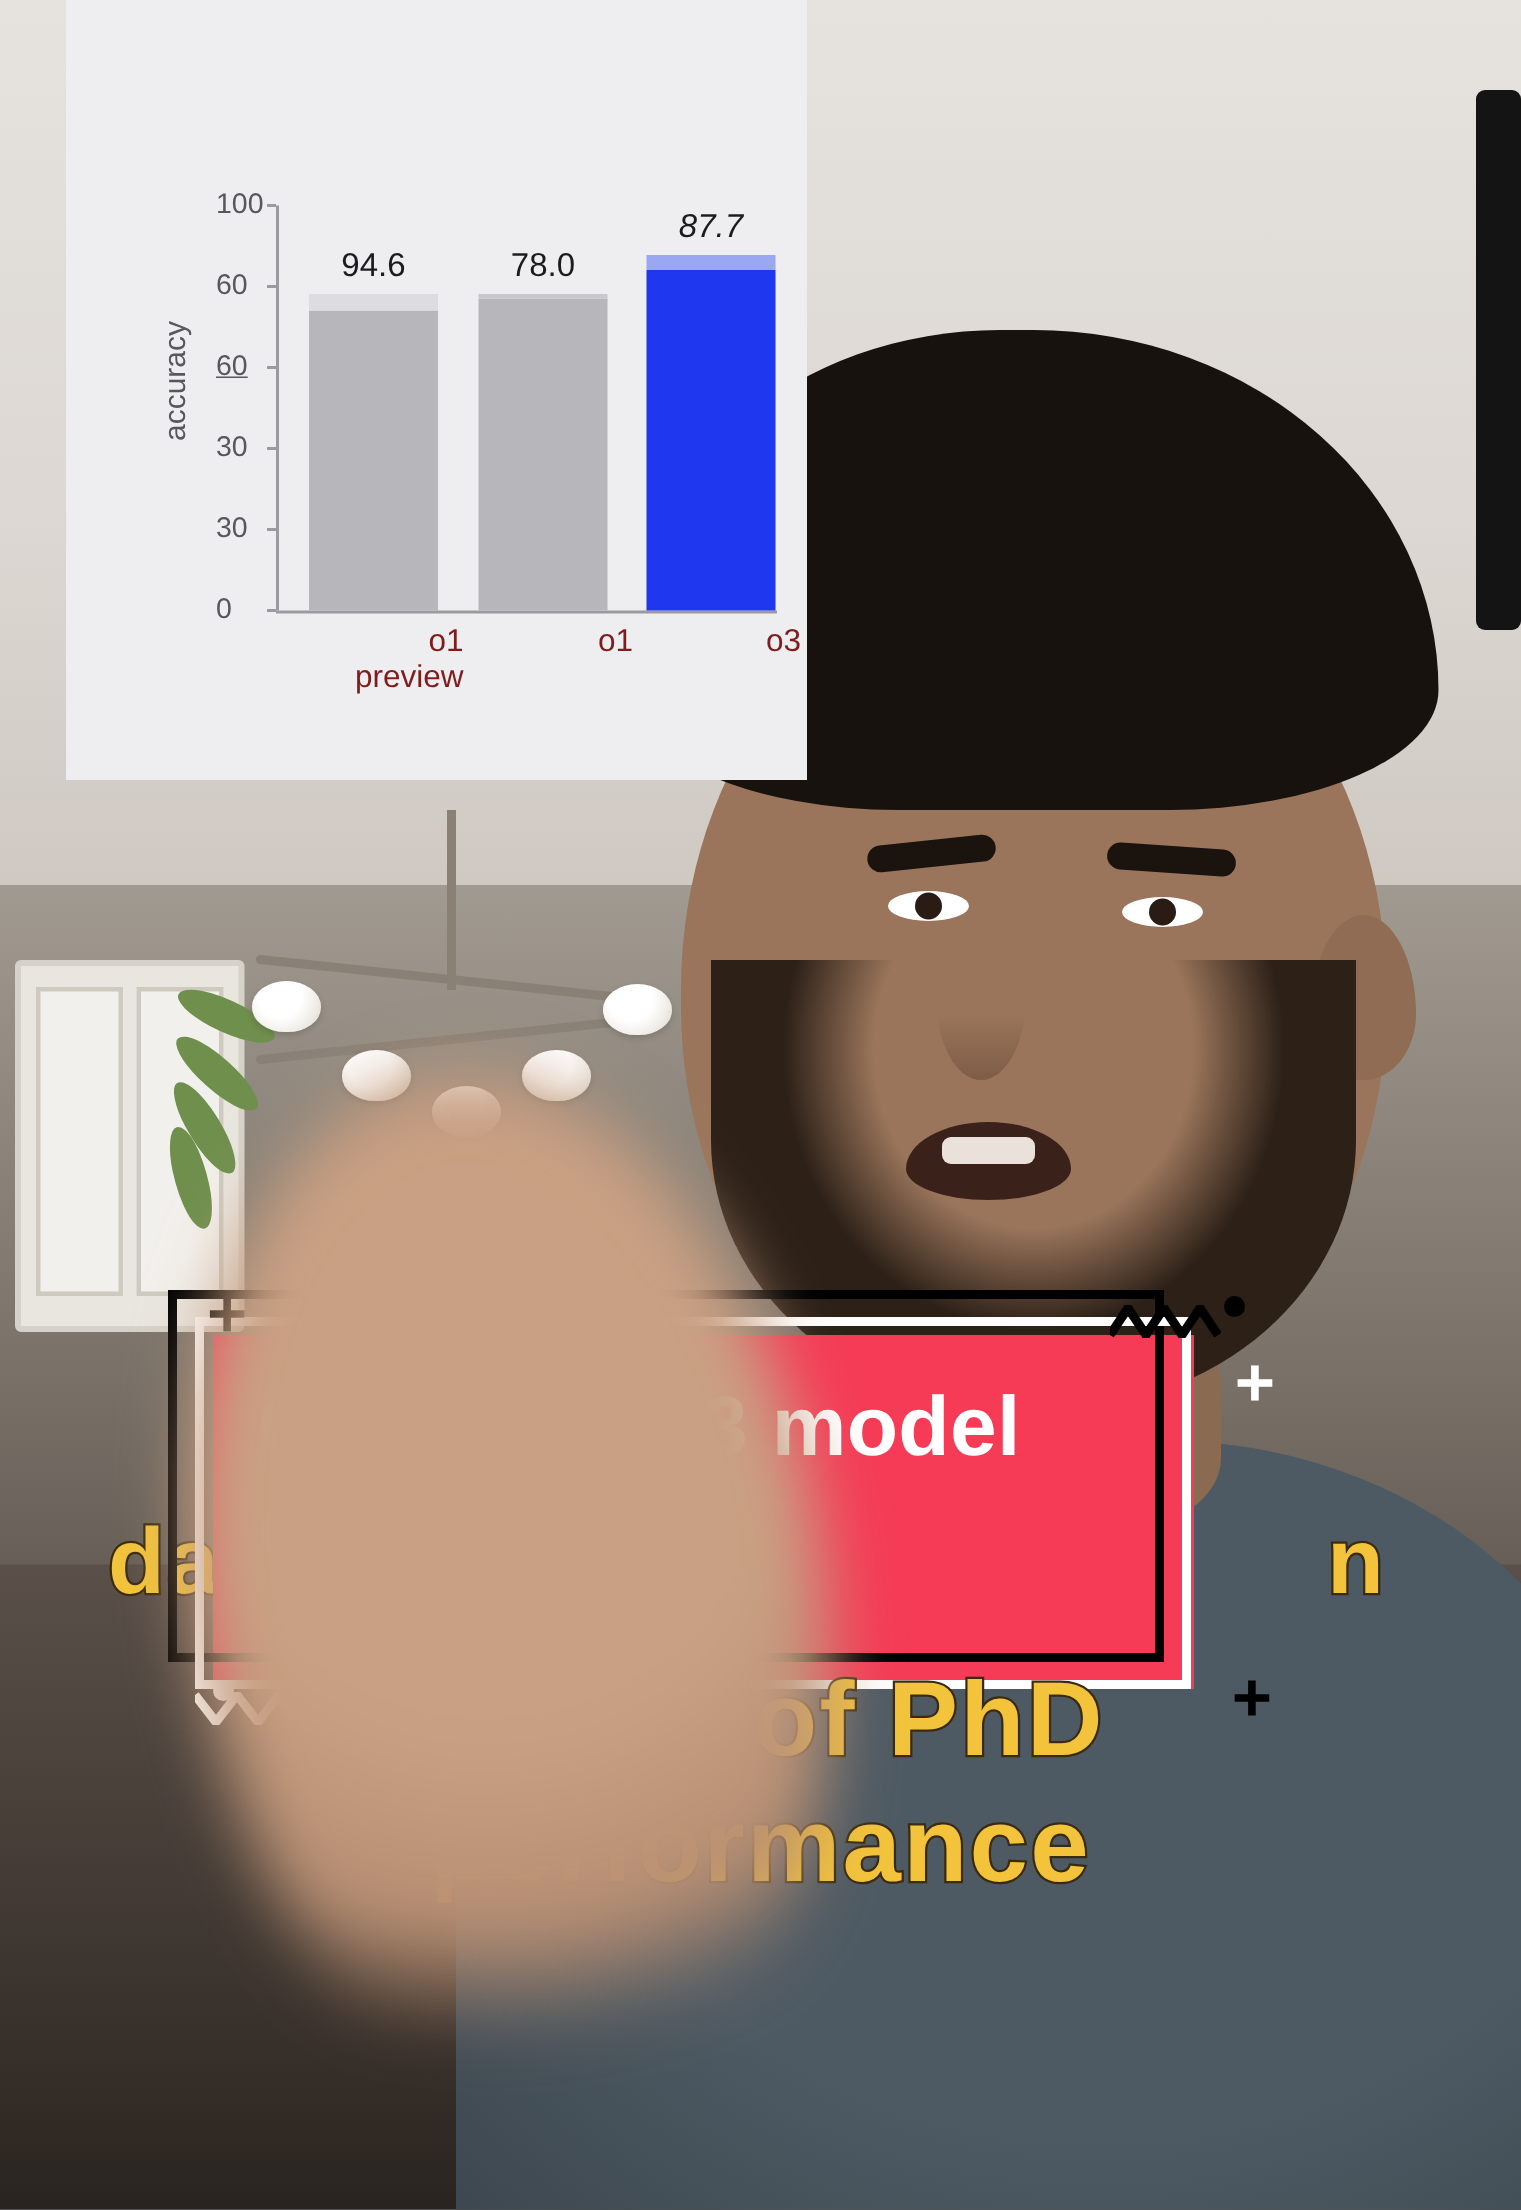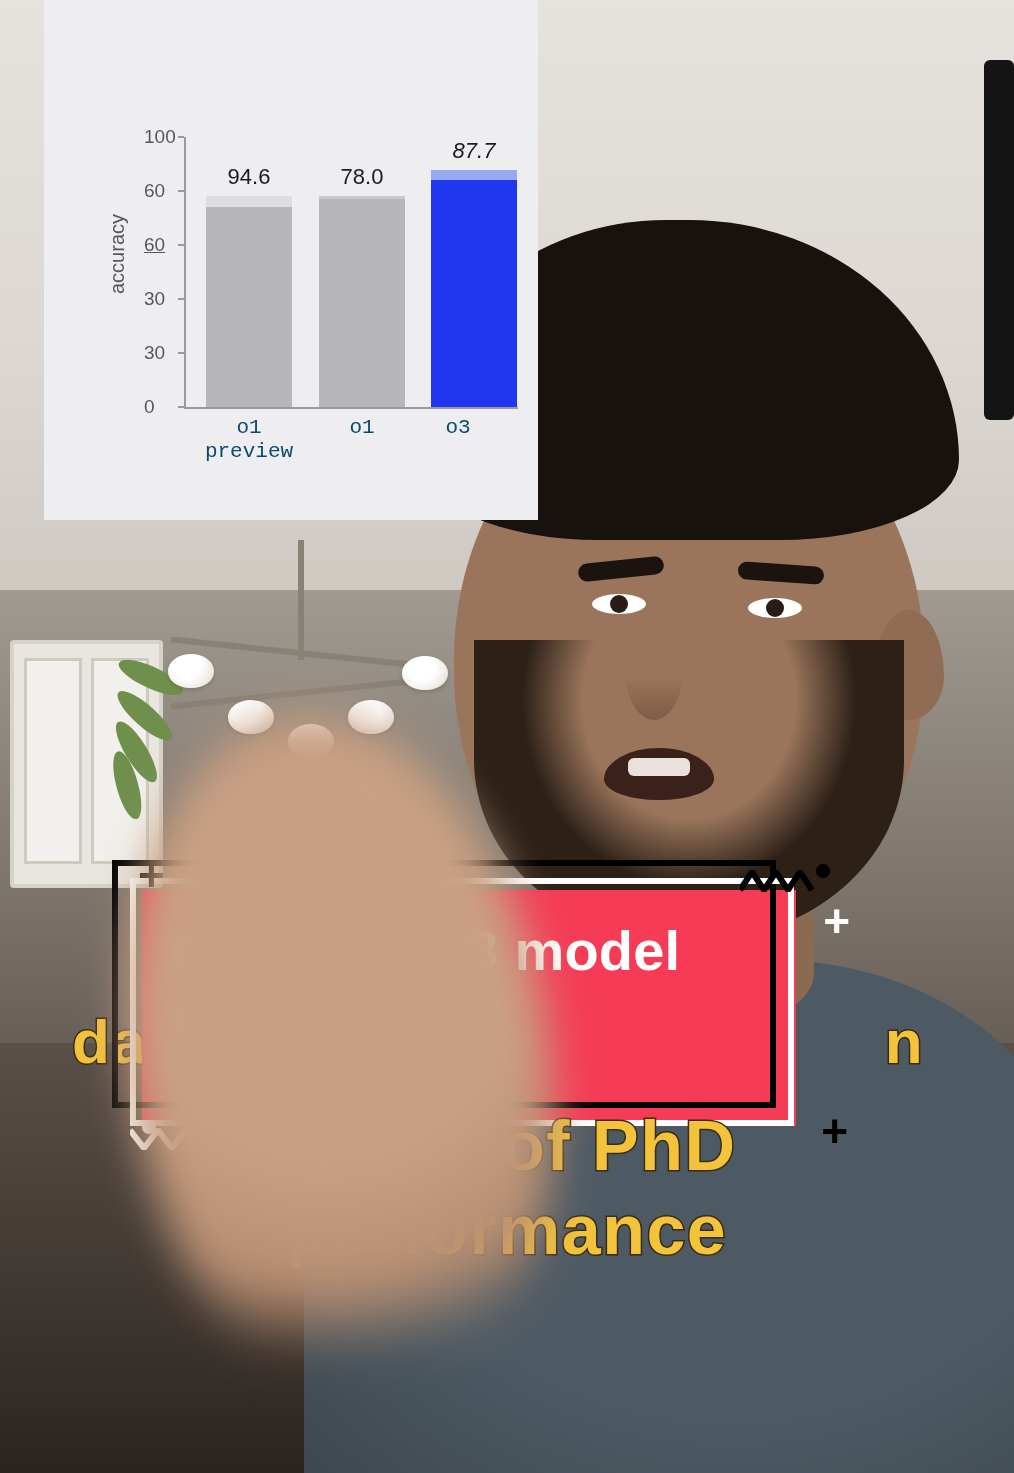--- a/index.html
+++ b/index.html
@@ -145,21 +145,21 @@
     position:absolute; left:0; top:0; width:100%; height:100%;
   }
   .yaxis-line{position:absolute; left:140px; top:137px; width:2px; height:270px; background:#9a9aa0;}
   .xaxis-line{position:absolute; left:140px; top:407px; width:334px; height:2px; background:#9a9aa0;}
   .ytick{position:absolute; left:100px; width:34px; text-align:left; font-size:19px; color:#57575c;}
   .ytick-mark{position:absolute; left:134px; width:6px; height:2px; background:#9a9aa0;}
   .bar-group{position:absolute; bottom:113px;  width:86px;}
   .bar-main{position:absolute; bottom:0; left:0; width:100%;}
   .bar-cap{position:absolute; left:0; width:100%;}
   .bar-label{position:absolute; left:-12px; right:-12px; text-align:center; font-size:22px; color:#1c1c1f; font-weight:500;}
-  .xcat{position:absolute; top:416px; text-align:center; font-size:21px; color:#0c4a6e; line-height:1.15;font-family:Liberation Mono, monospace;}
+  .xcat{position:absolute; top:416px; text-align:right; font-size:21px; color:#7f1d1d; line-height:1.15;}
 
   
   .sticker{
     position:absolute; left:112px; top:860px; width:696px; height:270px;
   }
   .sticker .frame{
     position:absolute; left:0; top:0; width:652px; height:236px;
     border:6px solid #000; background:transparent;
   }
   .sticker .panel{
@@ -313,18 +313,18 @@
           </div>
           <div class="bar-group" style="left: 387px;">
             <div class="bar-main" style="height: 226.8px; background: rgb(31, 55, 239);"></div>
             <div class="bar-cap" style="bottom: 226.8px; height: 9.99px; background: rgb(154, 168, 243);"></div>
             <div class="bar-label" style="bottom: 242.79px; font-style: italic;">87.7</div>
           </div>
         </div>
       <div id="xcats">
           <div class="xcat" style="left: 145px; width: 120px;">o1<br>preview</div>
           <div class="xcat" style="left: 258px; width: 120px;">o1</div>
-          <div class="xcat" style="left: 354px; width: 120px;">o3</div>
+          <div class="xcat" style="left: 370px; width: 120px;">o3</div>
         </div>
     </div>
   </div>
 
 </div>
 
 </body></html>

